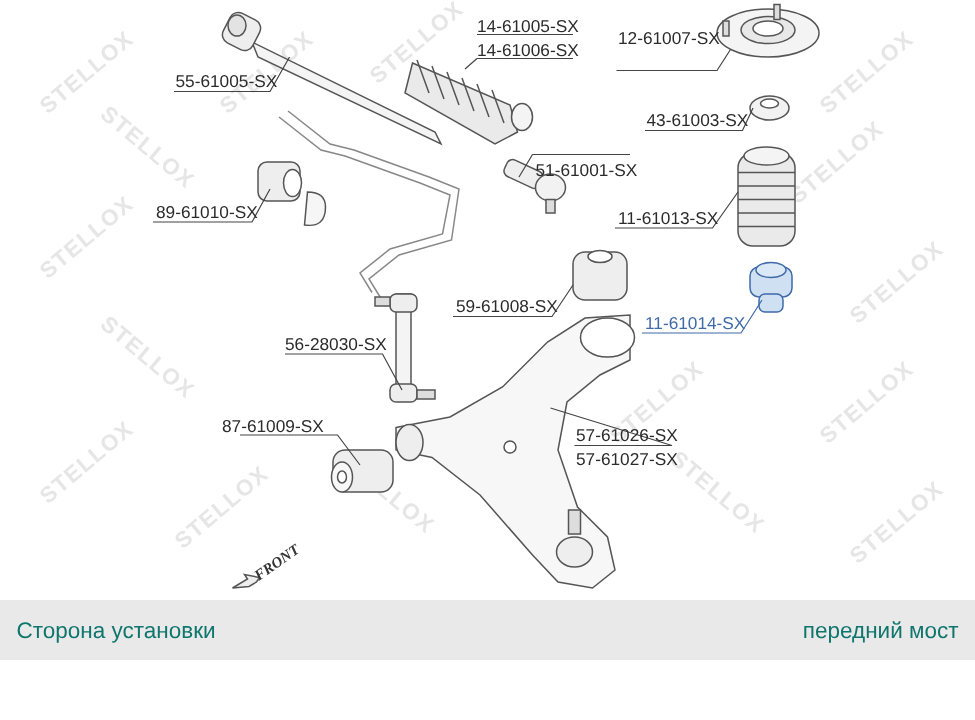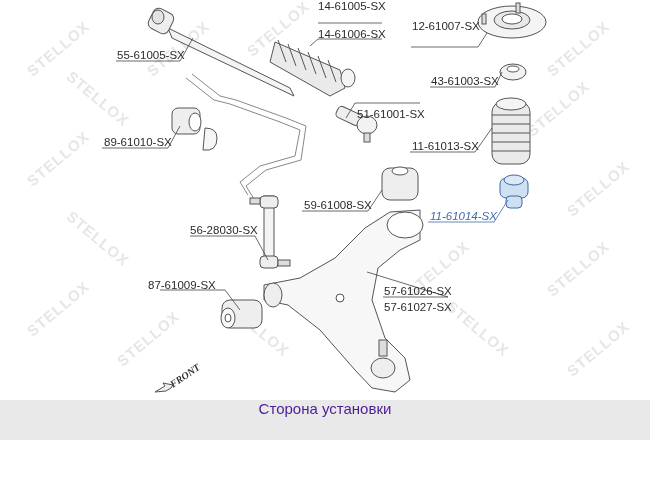--- a/index.html
+++ b/index.html
@@ -1,24 +1,24 @@
 <!DOCTYPE html>
 <html><head>
 <meta charset="utf-8">
 <style>
   html, body { margin: 0; padding: 0; background: #ffffff; }
   body { width: 650px; height: 480px; overflow: hidden; font-family: "Liberation Sans", sans-serif; }
   .diagram { position: relative; width: 650px; height: 400px; background: #fff; overflow: hidden; }
   .diagram svg { position: absolute; left: 0; top: 0; }
   .wm { position: absolute; color: #e6e6e6; font-family: "Liberation Sans", sans-serif; font-weight: bold; font-size: 15px; letter-spacing: 1px; white-space: nowrap; pointer-events: none; }
   .label { position: absolute; font-size: 11.5px; color: #2b2b2b; white-space: nowrap; line-height: 13px; }
-  .label.hl { color: #3f6aa8; font-style: italic; }
+  .label.hl { color: #3f6aa8; }
   .front { position: absolute; left: 168px; top: 370px; font-family: "Liberation Serif", serif; font-style: italic; font-weight: bold; font-size: 10px; color: #333; transform: rotate(-35deg); }
   .props { width: 650px; }
-  .prop-row { display: flex; justify-content: space-between; align-items: center; height: 40px; padding: 0 11px; box-sizing: border-box; font-size: 15px; color: #4c1d95; flex-direction: column; }
+  .prop-row { display: flex; justify-content: space-between; align-items: center; height: 40px; padding: 0 11px; box-sizing: border-box; font-size: 15px; color: #0f766e; }
   .prop-row.shaded { background: #e9e9e9; }
 </style>
 </head>
 <body>
 
 <div class="diagram">
 
   <div class="wm" style="left:20px;top:40px;transform:rotate(-40deg)">STELLOX</div>
   <div class="wm" style="left:60px;top:90px;transform:rotate(40deg)">STELLOX</div>
   <div class="wm" style="left:20px;top:150px;transform:rotate(-40deg)">STELLOX</div>
@@ -135,33 +135,34 @@
         <path d="M160,290 L225,290 L240,310"></path>
         <path d="M383,297 L448,297 L367,272"></path>
       </g>
       <path d="M428,222 L494,222 L508,200" stroke="#3f6aa8" stroke-width="0.8" fill="none"></path>
 
       <path d="M155,392 l10,-6 l-2,-3 l10,2 l-2,3 l-5,3 z" fill="#eee" stroke="#555"></path>
     </g>
   </svg>
 
   <span class="label" style="left:117px;top:49px">55-61005-SX</span>
-  <span class="label" style="left:318px;top:0">14-61005-SX</span>
+  <span class="label" style="left:318px;top:12px">14-61005-SX</span>
   <span class="label" style="left:318px;top:28px">14-61006-SX</span>
   <span class="label" style="left:412px;top:20px">12-61007-SX</span>
   <span class="label" style="left:431px;top:75px">43-61003-SX</span>
   <span class="label" style="left:357px;top:108px">51-61001-SX</span>
   <span class="label" style="left:104px;top:136px">89-61010-SX</span>
   <span class="label" style="left:412px;top:140px">11-61013-SX</span>
   <span class="label" style="left:304px;top:199px">59-61008-SX</span>
   <span class="label hl" style="left:430px;top:210px">11-61014-SX</span>
   <span class="label" style="left:190px;top:224px">56-28030-SX</span>
   <span class="label" style="left:148px;top:279px">87-61009-SX</span>
   <span class="label" style="left:384px;top:285px">57-61026-SX</span>
   <span class="label" style="left:384px;top:301px">57-61027-SX</span>
   <span class="front">FRONT</span>
 </div>
 
 <div class="props">
   <div class="prop-row shaded">
     <span>Сторона установки</span>
+    <span>передний мост</span>
   </div>
 </div>
 
 </body></html>

